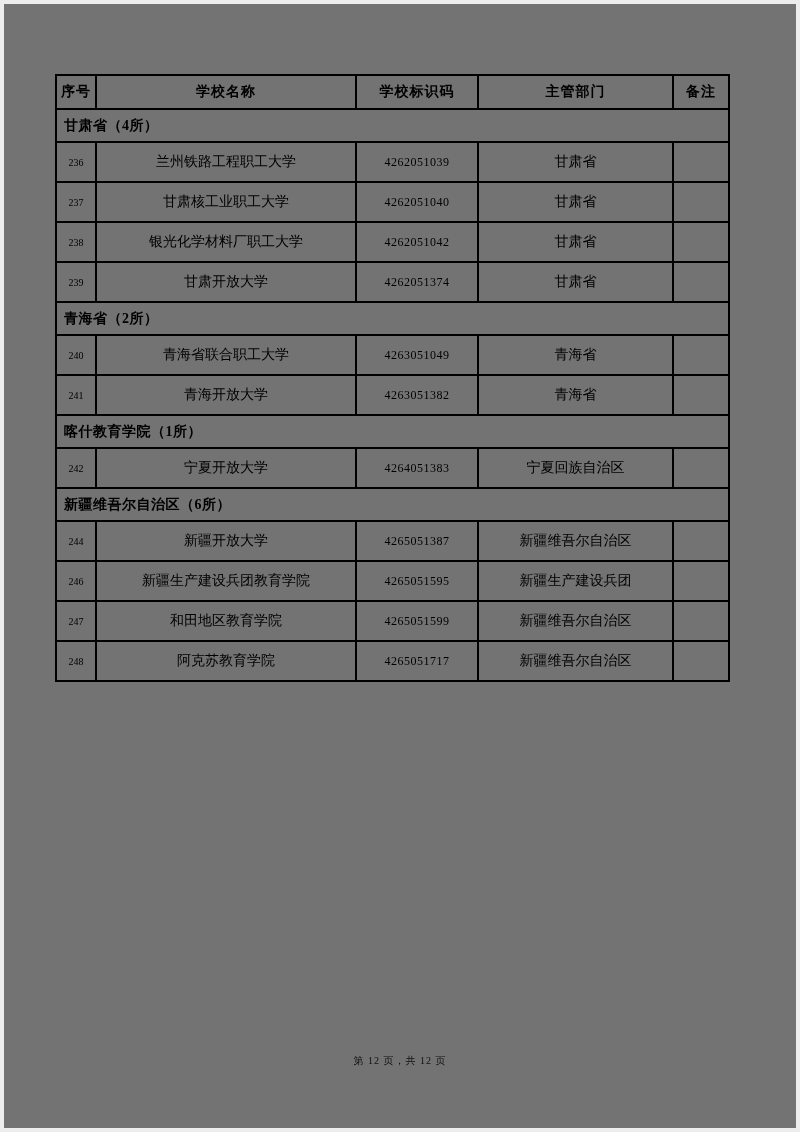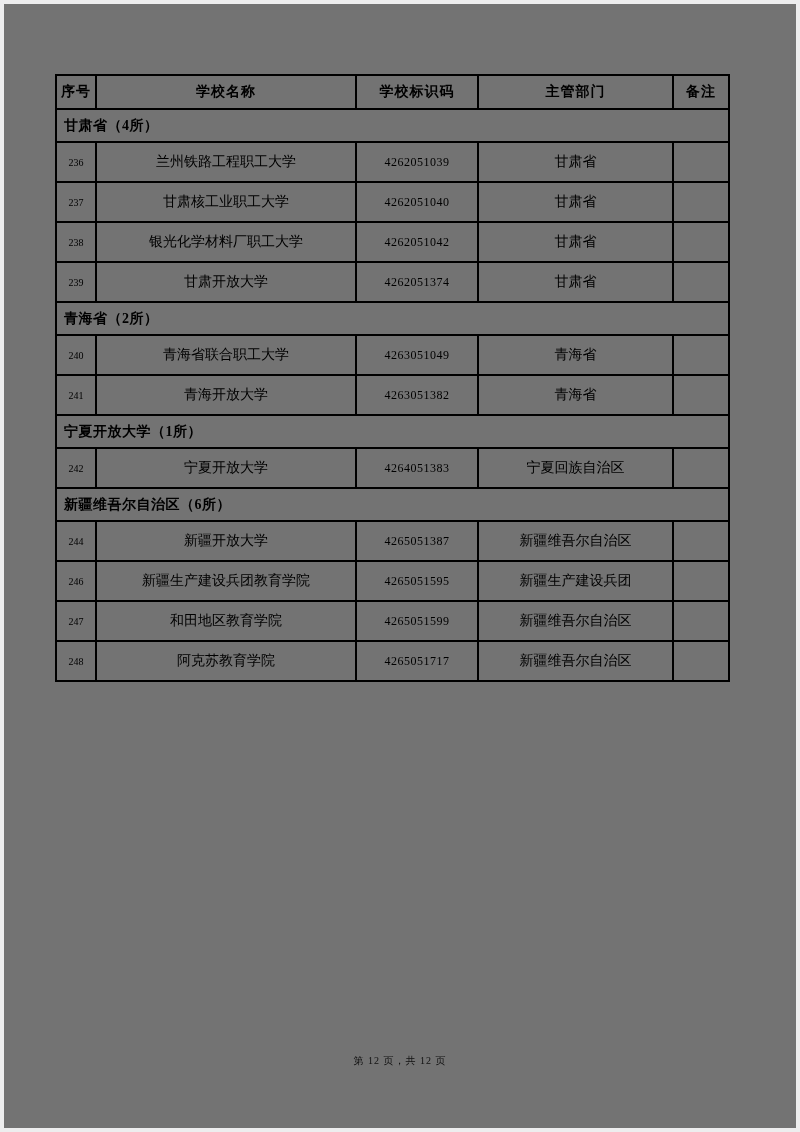--- a/index.html
+++ b/index.html
@@ -126,21 +126,21 @@
           <td class="cell-note"></td>
         </tr>
         <tr class="data-row">
           <td class="cell-no">241</td>
           <td class="cell-school-name">青海开放大学</td>
           <td class="cell-school-code">4263051382</td>
           <td class="cell-department">青海省</td>
           <td class="cell-note"></td>
         </tr>
         <tr class="section-row">
-          <td colspan="5">宁夏开放大学（1所）</td>
+          <td colspan="5">喀什教育学院（1所）</td>
         </tr>
         <tr class="data-row">
           <td class="cell-no">242</td>
           <td class="cell-school-name">宁夏开放大学</td>
           <td class="cell-school-code">4264051383</td>
           <td class="cell-department">宁夏回族自治区</td>
           <td class="cell-note"></td>
         </tr>
         <tr class="section-row">
           <td colspan="5">新疆维吾尔自治区（6所）</td>

